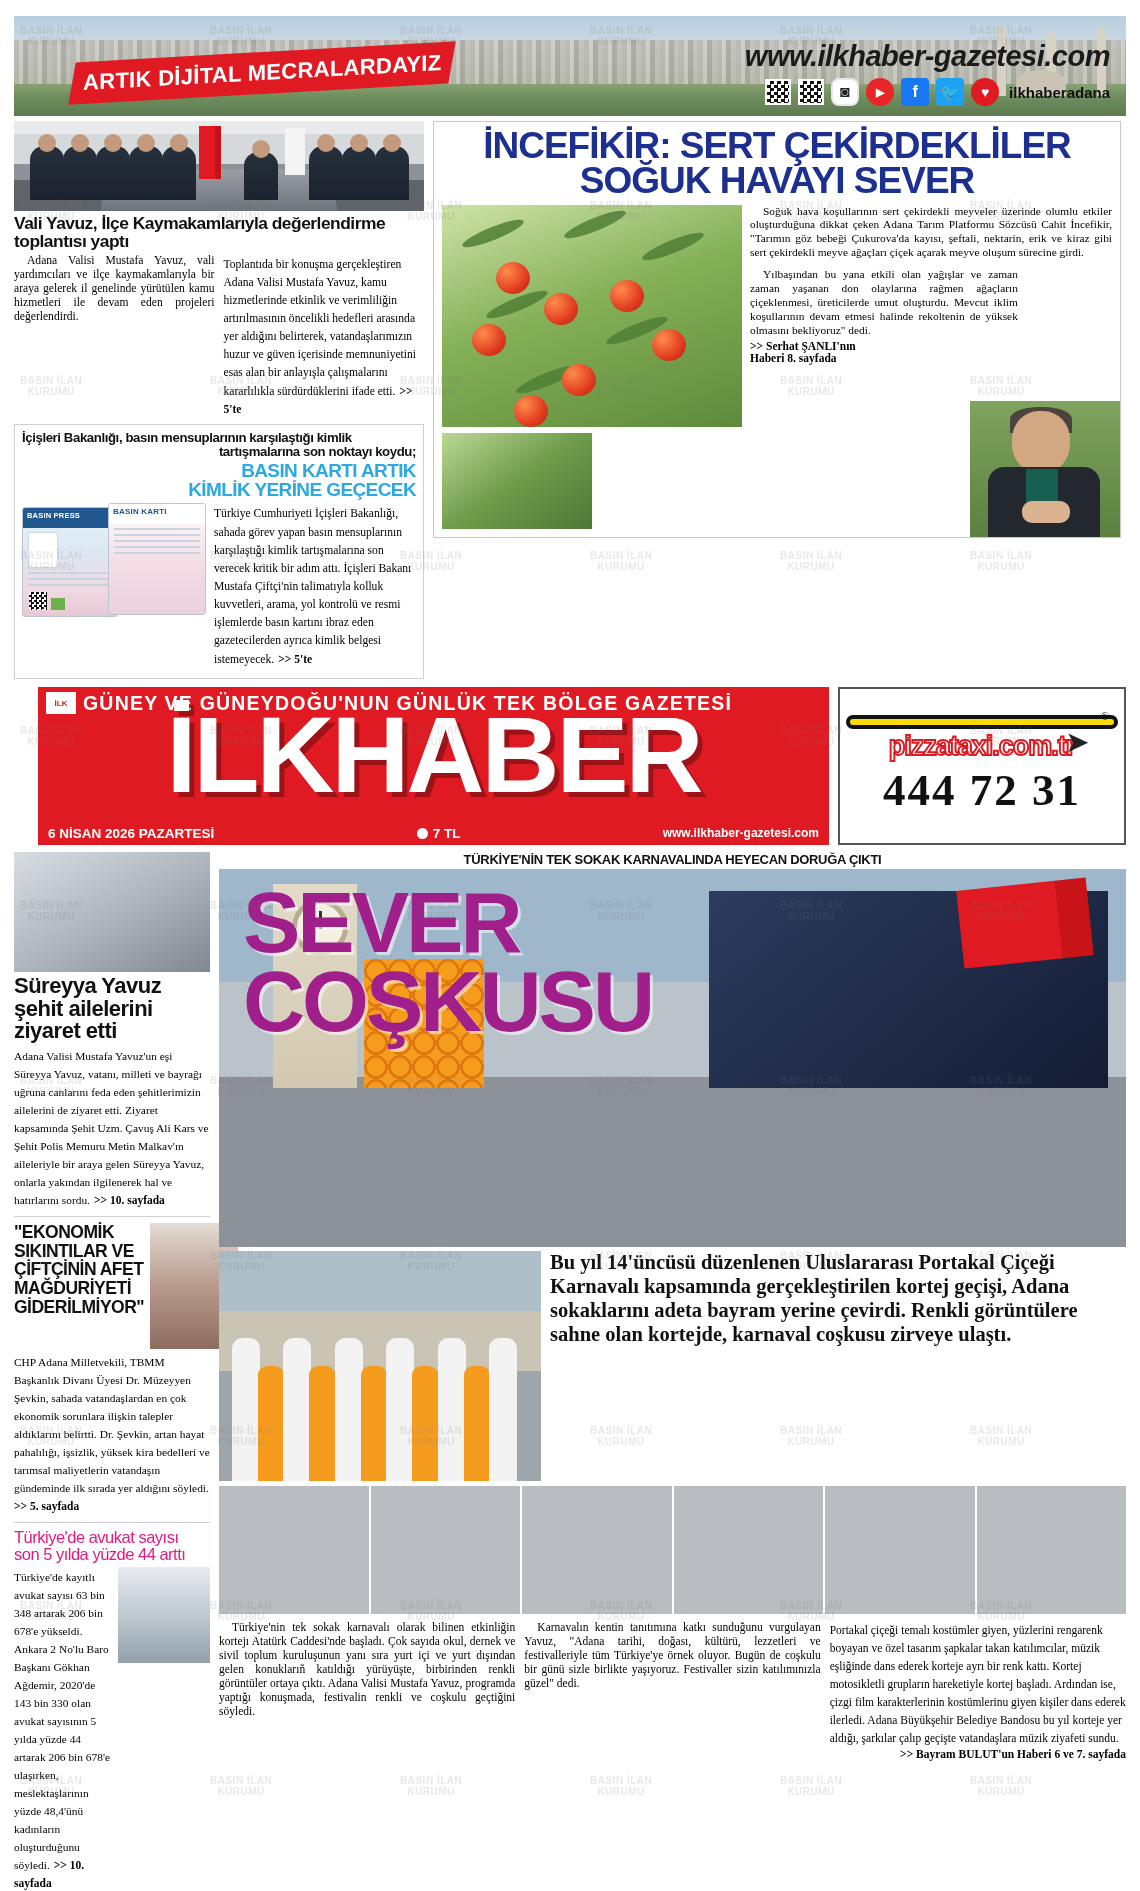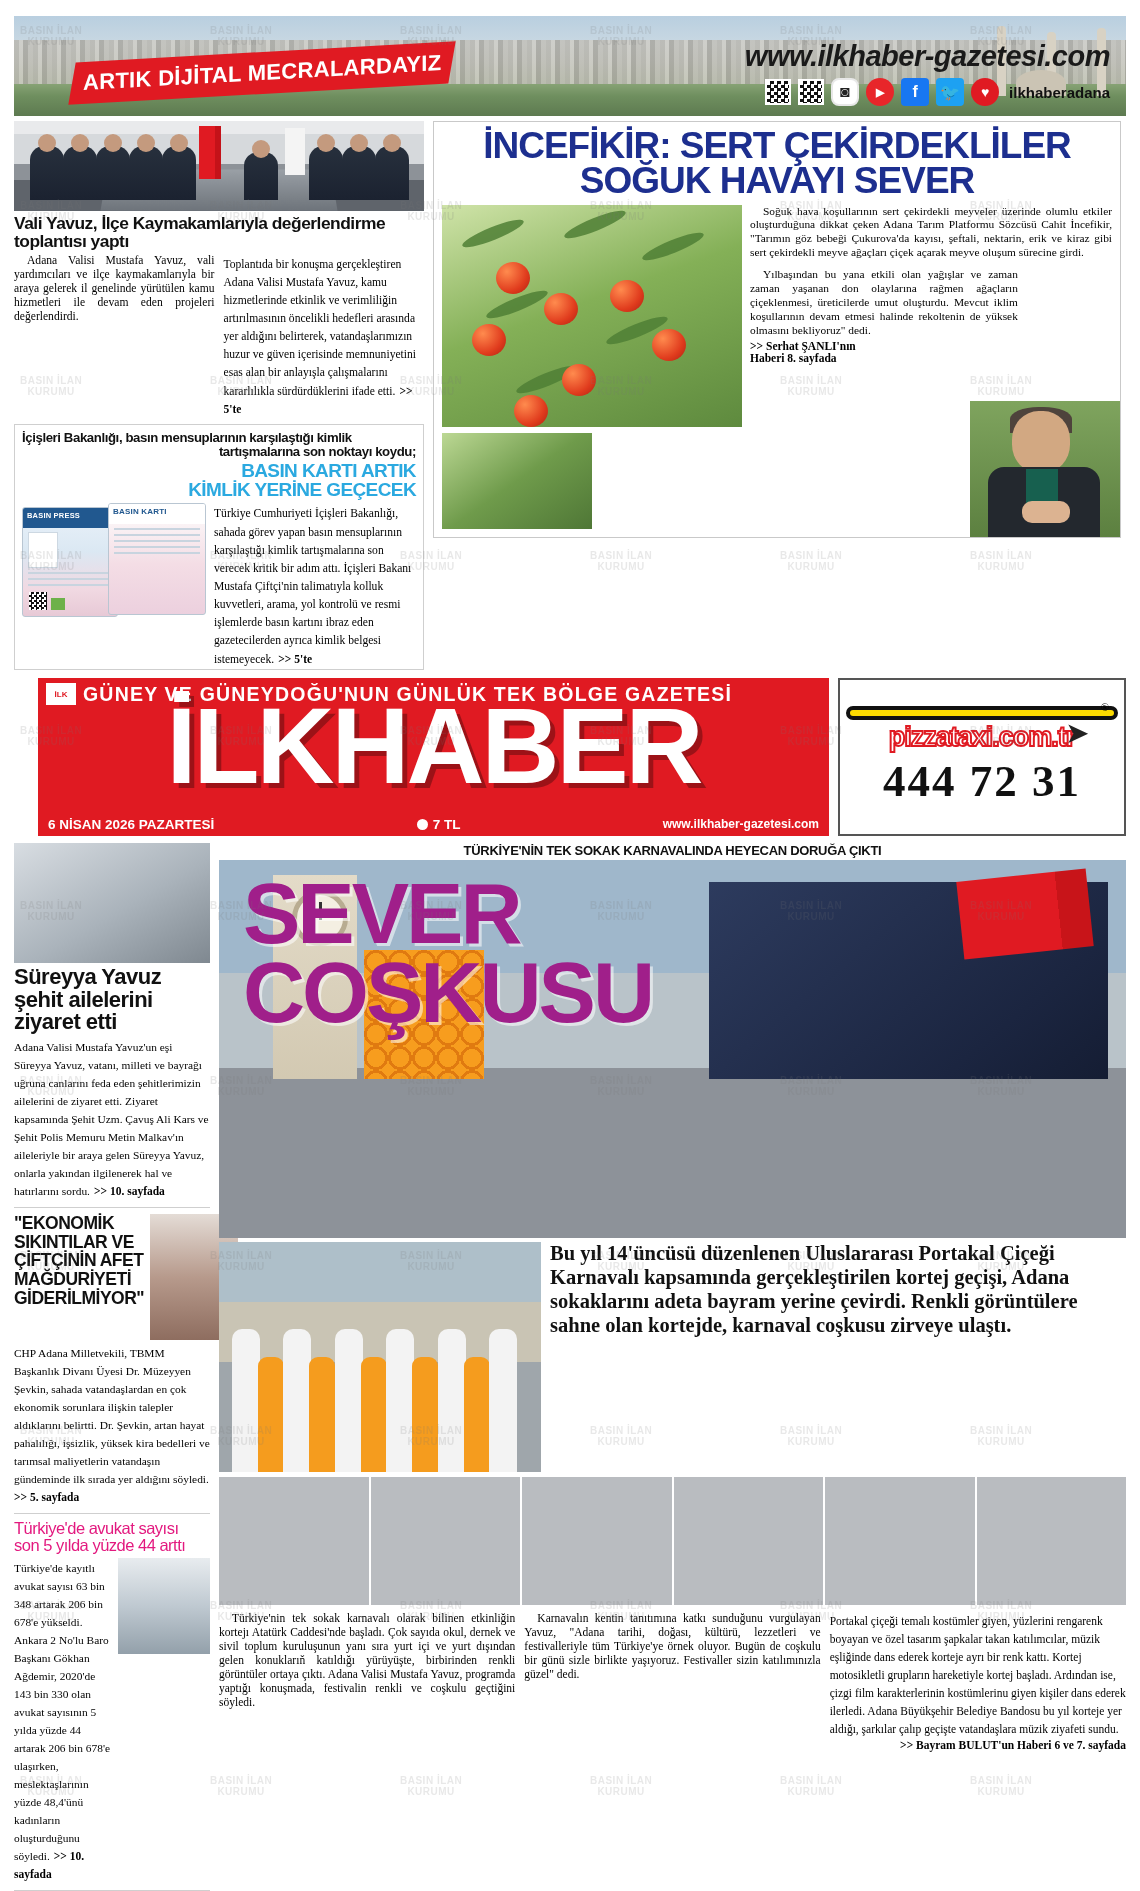--- a/index.html
+++ b/index.html
@@ -80,21 +80,21 @@
       border-radius:50%;background:#c49a7e;}
 
   h2.head1 {
     font-family:"Liberation Sans", sans-serif; font-weight:700; font-size:17.4px;
     color:#111; margin:3px 0 3px; letter-spacing:-.5px; line-height:1.05;
   }
   .cols2 { display:flex; gap:9px; }
   .cols2 > div { flex:1; }
 
   
-  .bkbox { border:1px solid #cfcfcf; margin-top:7px; padding:6px 7px 2px; }
+  .bkbox { border:1px solid #cfcfcf; margin-top:7px; padding:6px 7px 11px; }
   .bk-kicker { font-family:"Liberation Sans",sans-serif;font-weight:700;font-size:13.2px;
       color:#111;line-height:1.1;letter-spacing:-.4px;}
   .bk-kicker .l2{display:block;text-align:right;}
   .bk-blue { font-family:"Liberation Sans",sans-serif;font-weight:700;font-size:19px;
       color:#2ba9e0;line-height:1.02;text-align:right;letter-spacing:-.6px;margin-top:1px;}
   .bk-inner{display:flex;gap:8px;margin-top:4px;}
   .cards{width:184px;height:118px;position:relative;flex:none;}
   .card{position:absolute;border:1px solid #b9c6d2;border-radius:3px;overflow:hidden;}
   .card.a{left:0;top:4px;width:96px;height:110px;background:linear-gradient(#eaf2f9,#dbe8f3 40%,#f1d9e2 75%,#e7c9d6);}
   .card.b{left:86px;top:0;width:98px;height:112px;background:linear-gradient(#fdfdfd,#f4dde5 55%,#ecd0de);}

